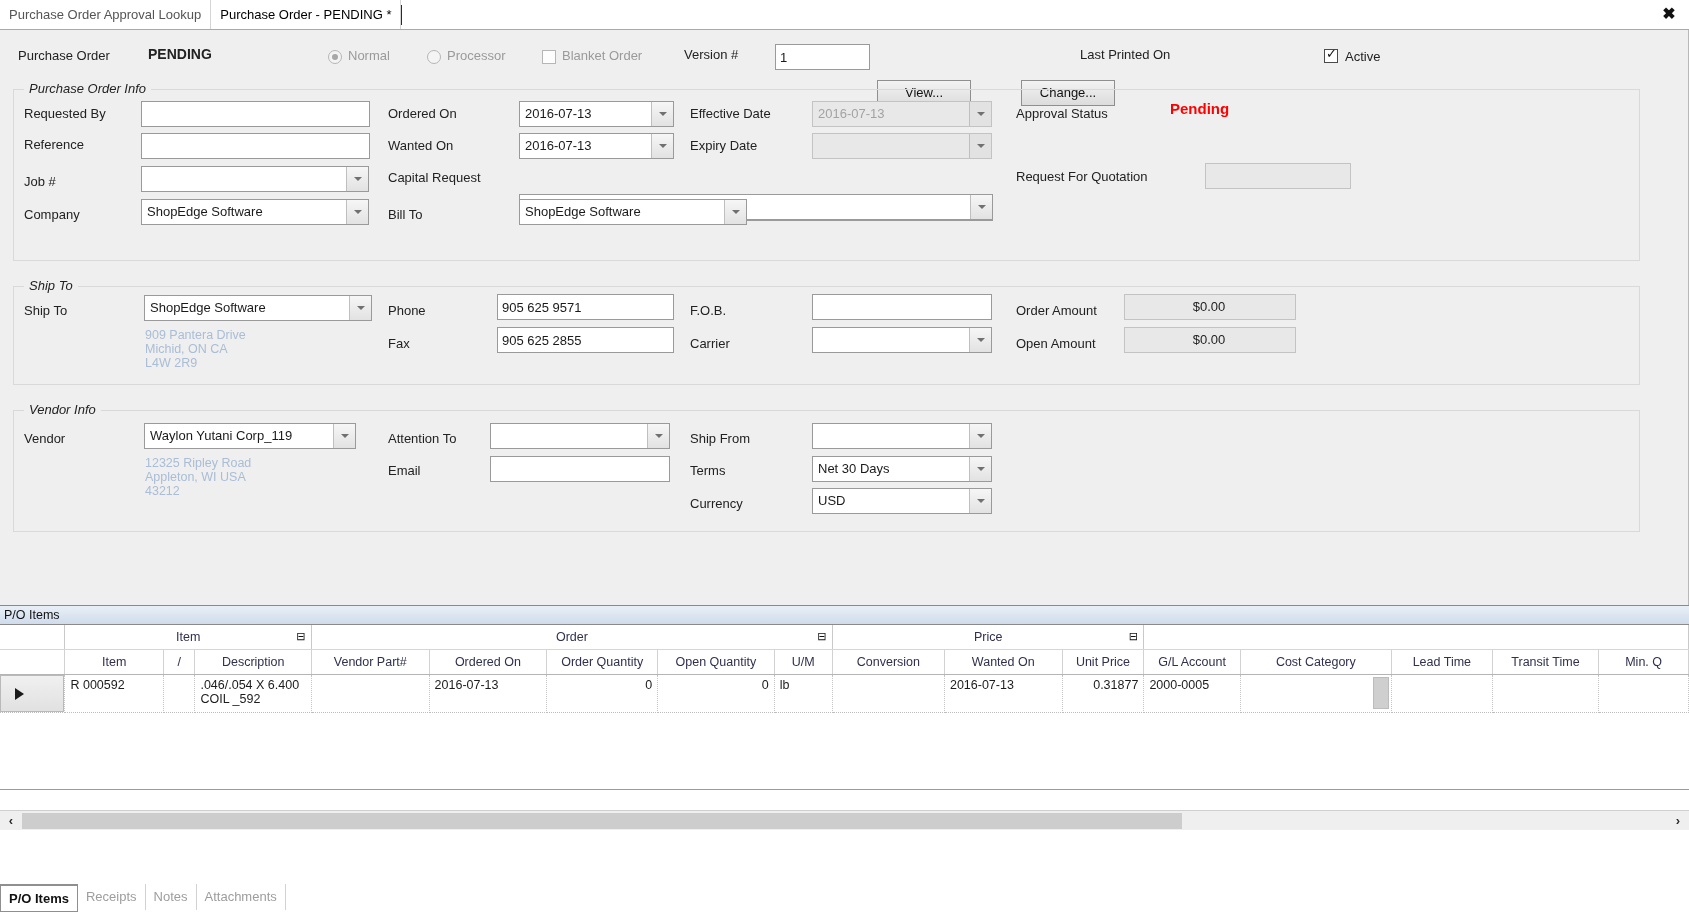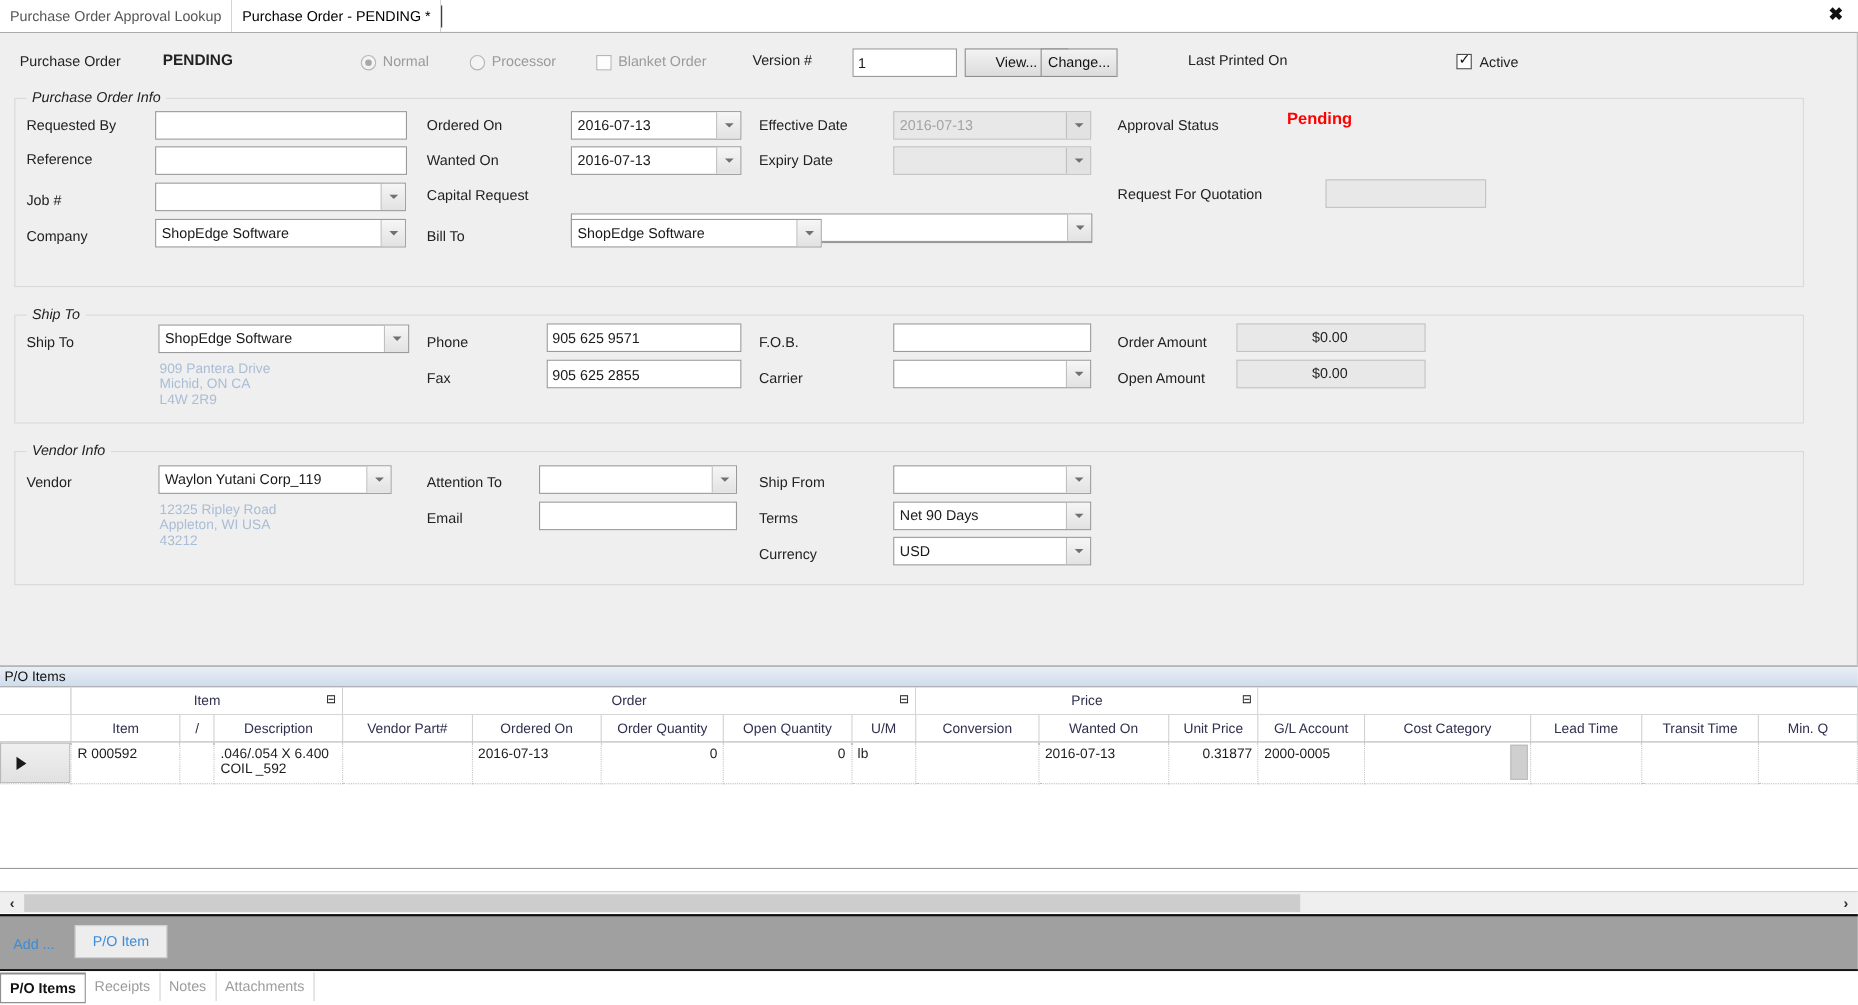--- a/index.html
+++ b/index.html
@@ -89,21 +89,21 @@
   .cbox { position:absolute; width:14px; height:14px;
           border:1px solid #b6b6b6; background:#fdfdfd; }
   .cbox.dark { border:1px solid #4a4a4a; background:#fff; }
   .cbox.on:after {
     content:"\2713"; position:absolute; left:1px; top:-4px;
     font-size:13px; color:#111; line-height:16px;
   }
   .btn {
     position:absolute; height:26px; background:linear-gradient(#f3f3f3,#dcdcdc);
     border:1px solid #8f8f8f; font-size:13px; color:#111; text-align:center;
-    line-height:24px; cursor:pointer;
+    line-height:24px; cursor:pointer;margin-top:36px;
   }
   .addr { position:absolute; font-size:12.5px; color:#a9bdd6; line-height:14px; white-space:pre; }
   .status-pending { position:absolute; font-weight:bold; font-size:15px; color:#ff0000; }
 
   
   .sectionbar {
     position:absolute; left:0; top:605px; width:1689px; height:20px;
     background:linear-gradient(#e9eff7,#cfdcec);
     border-top:1px solid #8a8a8a; border-bottom:1px solid #8a8a8a;
     font-size:12.5px; color:#111; line-height:19px; padding-left:4px;
@@ -198,21 +198,21 @@
     <div class="radio on" style="left:328px; top:20px;"></div>
     <div class="lbl dim" style="left:348px; top:18px;">Normal</div>
     <div class="radio" style="left:427px; top:20px;"></div>
     <div class="lbl dim" style="left:447px; top:18px;">Processor</div>
     <div class="cbox" style="left:542px; top:20px;"></div>
     <div class="lbl dim" style="left:562px; top:18px;">Blanket Order</div>
 
     <div class="lbl" style="left:684px; top:17px;">Version #</div>
     <input class="txt" style="left: 775px; top: 14px; width: 95px;" value="1">
     <div class="btn" style="left:877px; top:14px; width:94px;">View...</div>
-    <div class="btn" style="left:946px; top:14px; width:70px;">Change...</div>
+    <div class="btn" style="left:1021px; top:14px; width:94px;">Change...</div>
     <div class="lbl" style="left:1080px; top:17px;">Last Printed On</div>
     <div class="cbox dark on" style="left:1324px; top:19px;"></div>
     <div class="lbl" style="left:1345px; top:19px;">Active</div>
 
     <div class="group" style="left:13px; top:59px; width:1627px; height:172px;"></div>
     <div class="grouptitle" style="left:24px; top:51px;">Purchase Order Info</div>
 
     <div class="lbl" style="left:24px; top:76px;">Requested By</div>
     <input class="txt" style="left: 141px; top: 71px; width: 229px;" value="">
 
@@ -332,21 +332,21 @@
     <input class="txt" style="left: 490px; top: 426px; width: 180px;" value="">
 
     <div class="lbl" style="left:690px; top:401px;">Ship From</div>
     <div class="combo" style="left:812px; top:393px; width:180px;">
       <span></span>
       <span class="arrow"></span>
     </div>
 
     <div class="lbl" style="left:690px; top:433px;">Terms</div>
     <div class="combo" style="left:812px; top:426px; width:180px;">
-      <span>Net 90 Days</span>
+      <span>Net 30 Days</span>
       <span class="arrow"></span>
     </div>
 
     <div class="lbl" style="left:690px; top:466px;">Currency</div>
     <div class="combo" style="left:812px; top:458px; width:180px;">
       <span>USD</span>
       <span class="arrow"></span>
     </div>
   </div>
 
@@ -440,22 +440,18 @@
       </table>
 
   </div>
 
   <div class="hscroll">
     <div class="lchev">‹</div>
     <div class="thumb"></div>
     <div class="rchev">›</div>
   </div>
 
-  <div class="actionbar">
-    <div class="addlbl">Add ...</div>
-    <div class="poitembtn">P/O Item</div>
-  </div>
 
   <div class="bottomtabs">
     <span class="btab active">P/O Items</span><span class="btab">Receipts</span><span class="btab">Notes</span><span class="btab">Attachments</span>
   </div>
 
 </div>
 
 </body></html>

